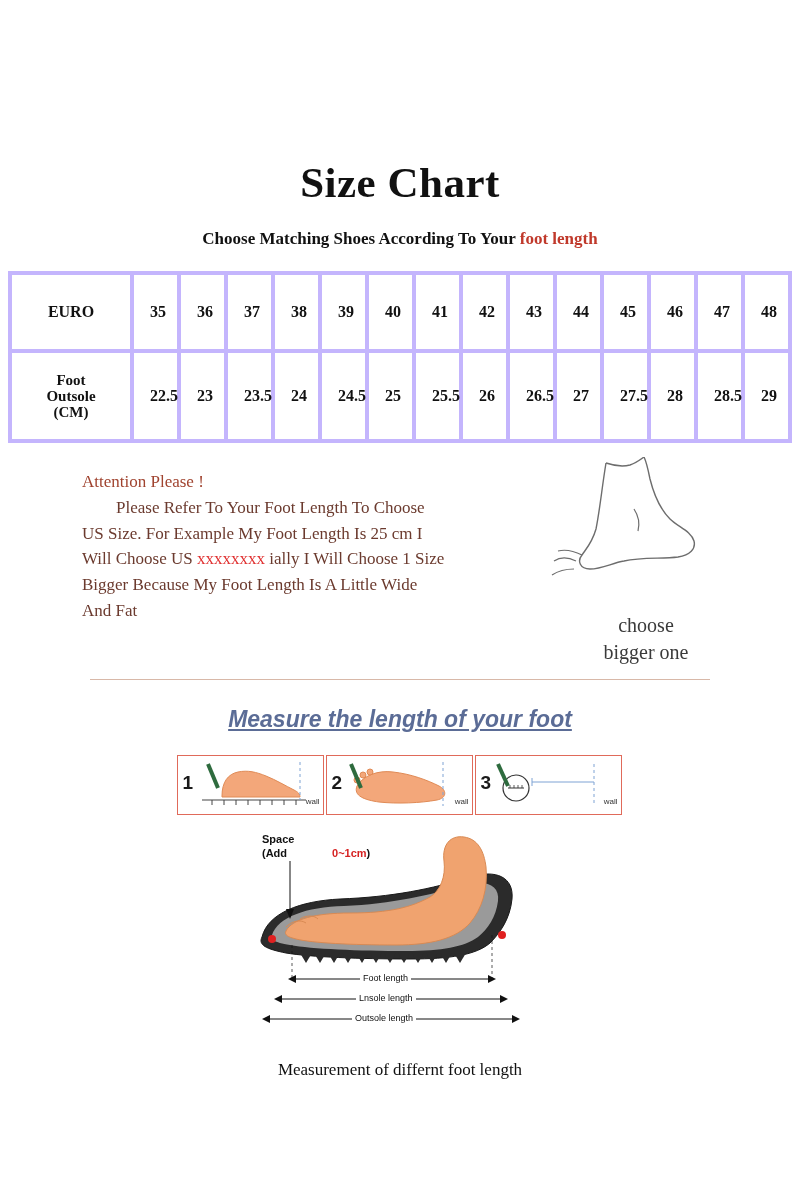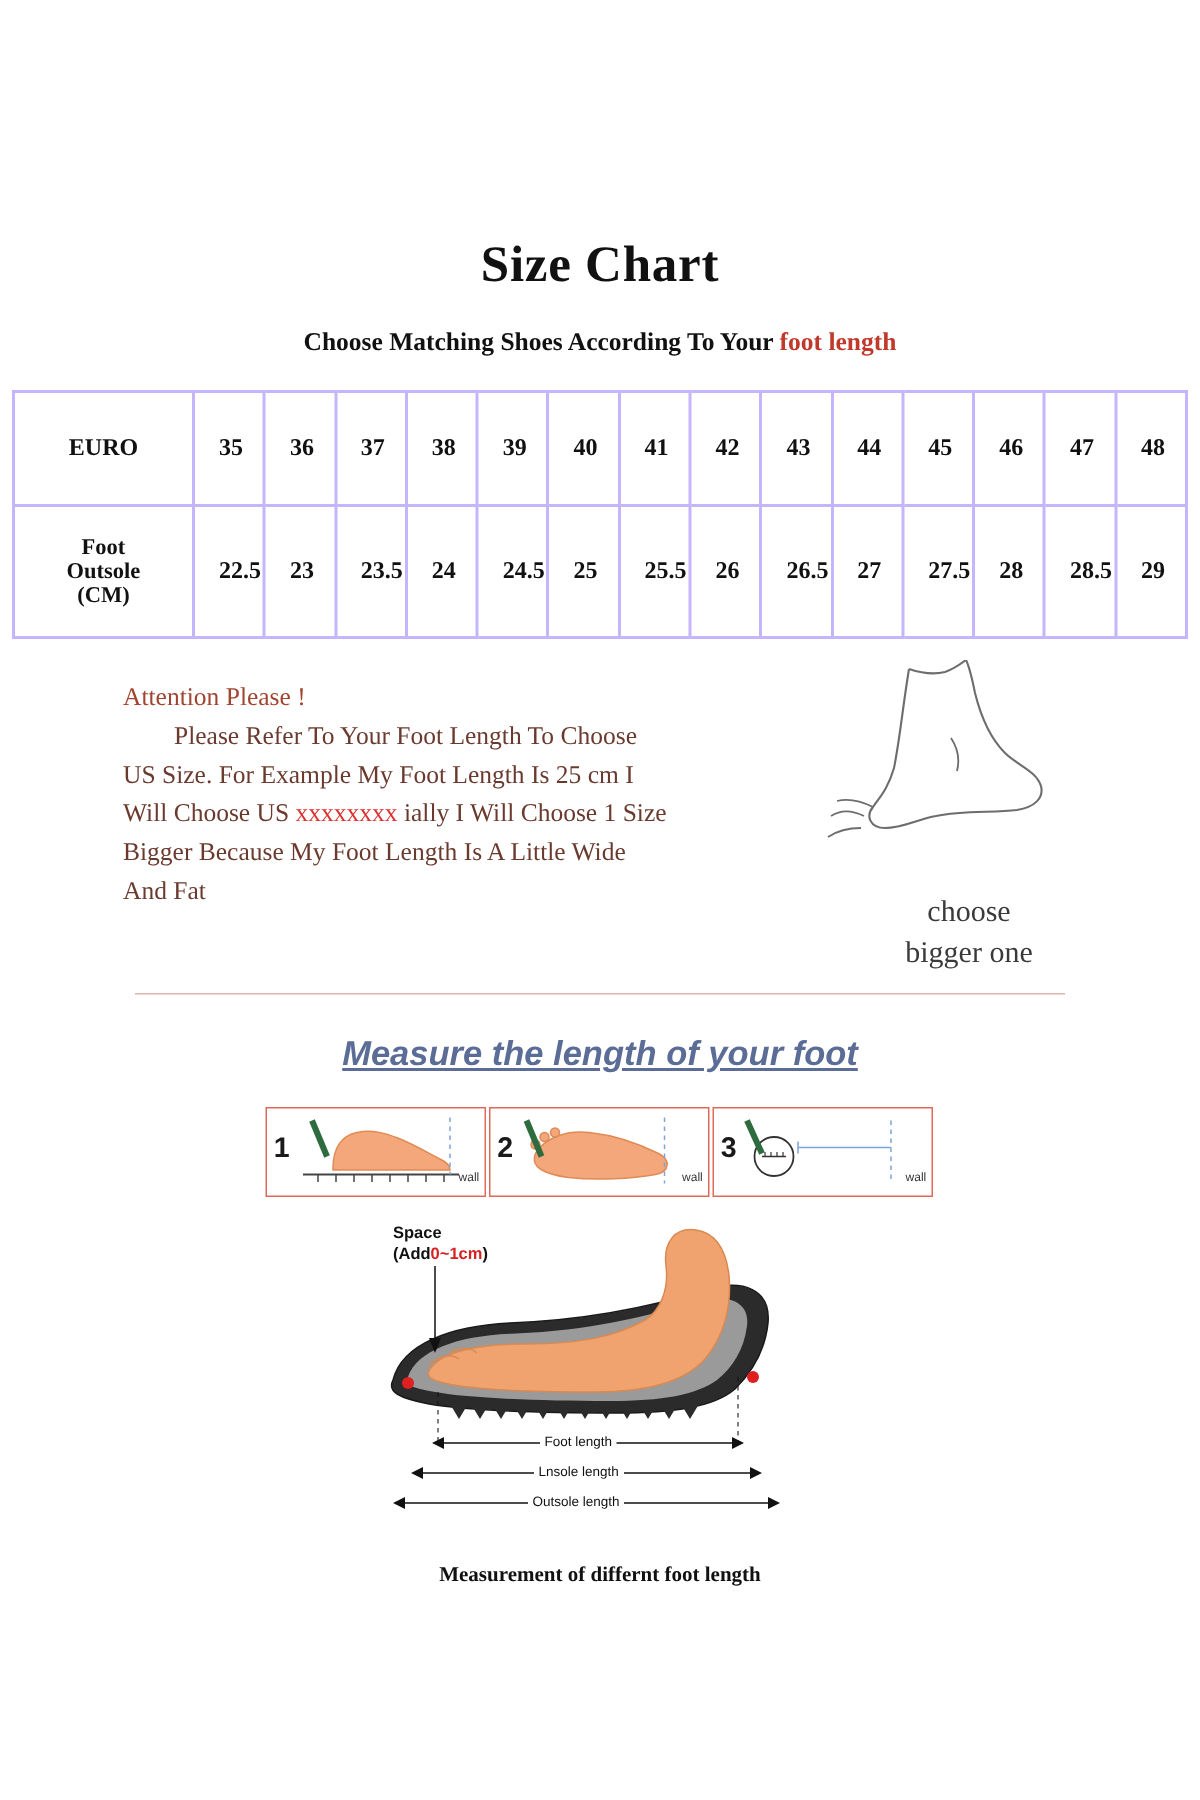--- a/index.html
+++ b/index.html
@@ -19,21 +19,21 @@
     width: 800px;
     height: 1200px;
     position: relative;
   }
 
   
   .title {
     text-align: center;
     font-family: "Liberation Serif", serif;
     font-weight: bold;
-    font-size: 34px;
+    font-size: 43px;
     letter-spacing: 0.5px;
     margin-top: 158px;
   }
   .subtitle {
     text-align: center;
     font-family: "Liberation Serif", serif;
     font-weight: bold;
     font-size: 17px;
     margin-top: 22px;
   }
@@ -44,21 +44,21 @@
   
   .table-wrap {
     margin: 22px 8px 0 8px;
   }
   table.size-table {
     border-collapse: collapse;
     width: 784px;
     table-layout: fixed;
   }
   table.size-table td {
-    border: 2px solid #c4b5fd;
+    border: 4px solid #c4b5fd;
     text-align: center;
     font-family: "Liberation Serif", serif;
     font-weight: bold;
     font-size: 16px;
     padding: 16px;
     height: 42px;
     vertical-align: middle;
   }
   table.size-table tr.row-euro td { height: 42px; }
   table.size-table tr.row-len td { height: 54px; }
@@ -174,34 +174,34 @@
   .space-label {
     position: absolute;
     left: 262px;
     top: 6px;
     font-family: "Liberation Sans", sans-serif;
     font-size: 11px;
     font-weight: bold;
     color: #111;
     line-height: 1.25;
   }
-  .space-label .red { color: #d62222; }
+  .space-label .red { color: #d62222; padding-left: 45px; }
   .dim-label {
     position: absolute;
     font-family: "Liberation Sans", sans-serif;
     font-size: 9px;
     color: #111;
     background: #fff;
     padding: 0 3px;
   }
   .caption-bottom {
     text-align: center;
     font-family: "Liberation Serif", serif;
-    font-weight: bold;
-    font-size: 14px;
+    font-weight: normal;
+    font-size: 17px;
     margin-top: 18px;
     color: #111;
   }
 </style>
 </head>
 <body>
 
 <div class="page">
 
   <div class="title">Size Chart</div>

